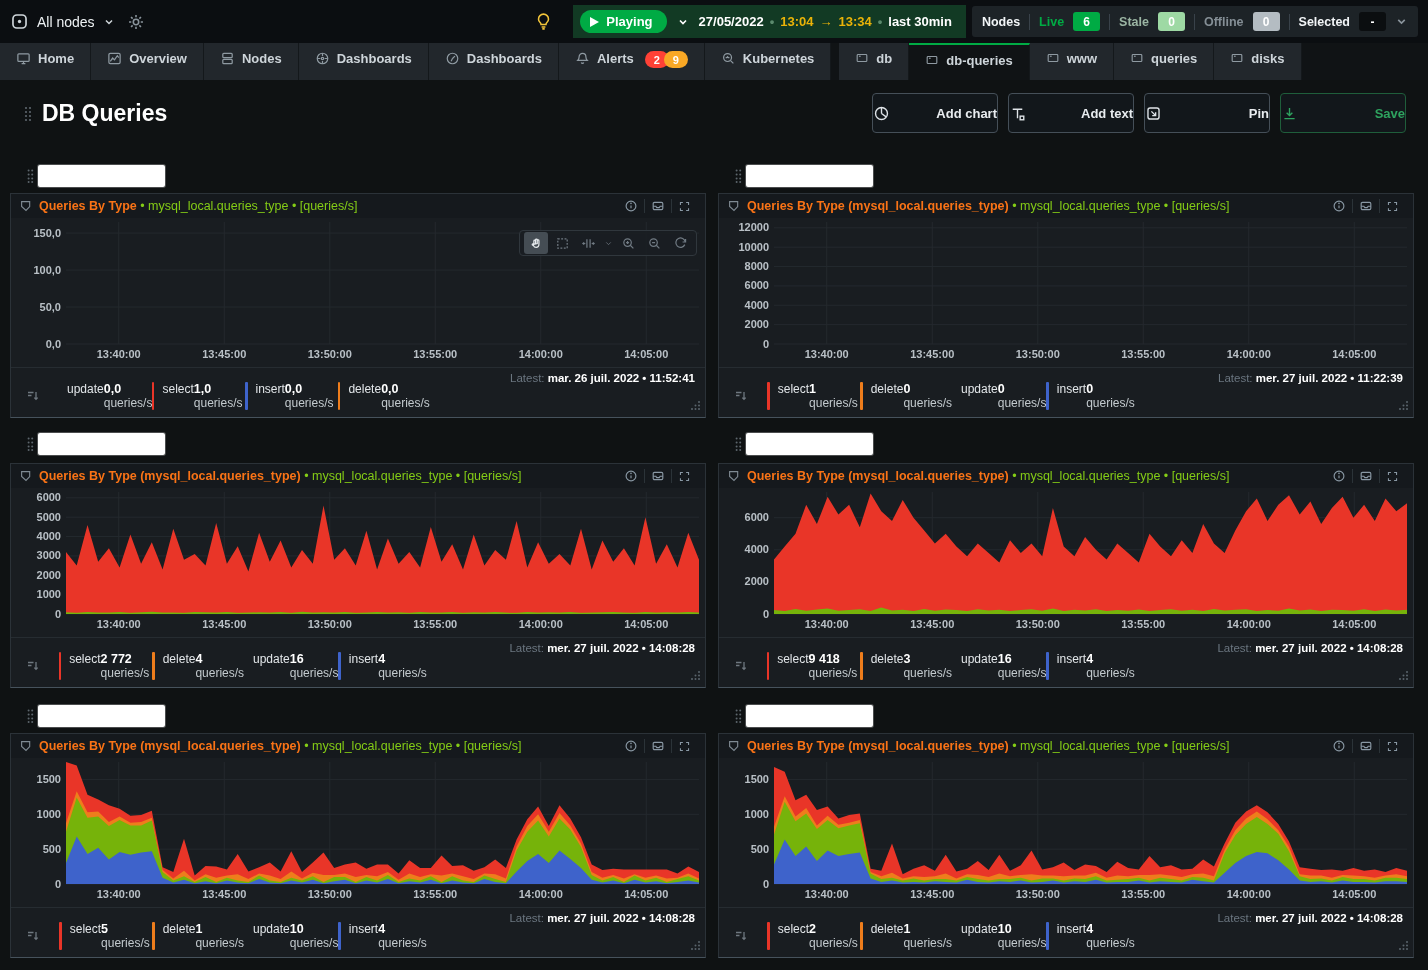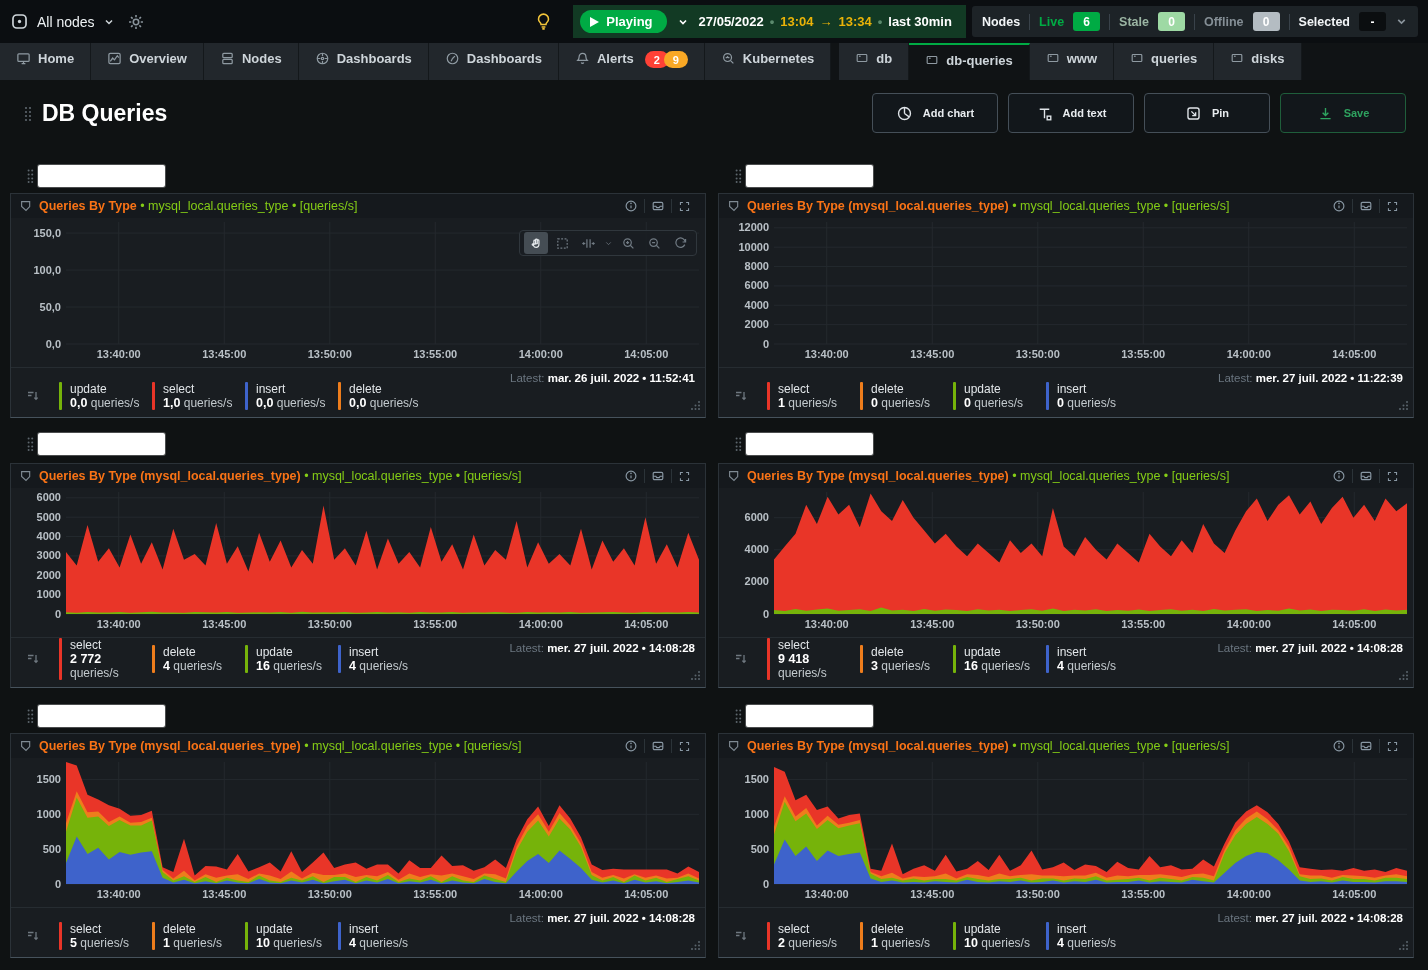--- a/index.html
+++ b/index.html
@@ -37,21 +37,21 @@
   .badge { width:24px; height:17px; border-radius:9px; display:flex; align-items:center; justify-content:center; color:#fff; font-size:11px; font-weight:bold; }
   .badge.b2 { margin-left:-5px; z-index:0; }
   .tabgap { width:8px; background:#101315; }
   .navfill { flex:1; background:#101315; }
 
   
   .pagehead { position:absolute; top:80px; left:0; width:100%; height:83px; }
   .title-row { position:absolute; left:24px; top:20px; display:flex; align-items:center; gap:10px; }
   .pagetitle { font-size:23px; font-weight:bold; color:#fff; }
   .headbtns { position:absolute; right:22px; top:13px; display:flex; gap:10px; }
-  .hbtn { width:126px; height:40px; border:1px solid #454f58; border-radius:4px; background:#12171b; color:#e8ecef; font-size:11px; font-weight:bold; display:flex; align-items:center; justify-content:center; gap:10px; cursor:pointer; }
+  .hbtn { width:126px; height:40px; border:1px solid #454f58; border-radius:4px; background:#12171b; color:#e8ecef; font-size:13px; font-weight:bold; display:flex; align-items:center; justify-content:space-between; gap:10px; cursor:pointer; }
   .hbtn .ic { color:#dfe4e8; }
   .hbtn.accent { border-color:#1f5e3b; color:#2ea35f; }
   .hbtn.accent .ic { color:#2ea35f; }
 
   
   .dash { position:absolute; top:163px; left:0; width:100%; height:807px; }
   .textrow { position:absolute; display:flex; align-items:center; gap:4px; }
   .whitebox { width:127px; height:22px; background:#ffffff; border-radius:2px; box-shadow:0 0 0 1px rgba(255,255,255,.25); cursor:text; }
 
   .panel { position:absolute; width:696px; height:225px; background:#191d21; border:1px solid #2b3238; border-bottom:1px solid #46525c; display:flex; flex-direction:column; }
@@ -64,21 +64,21 @@
   .phicons .ic { color:#8a99a5; padding:0 6px; margin:0; cursor:pointer; }
   .phicons .vsep { width:1px; height:14px; background:#2b3338; }
   .plotwrap { position:relative; }
   .pfoot { flex:1; border-top:1px solid #262c31; position:relative; }
   .latest { position:absolute; top:4px; right:10px; font-size:11.5px; color:#6b7680; }
   .latest b { color:#fff; }
   .legend { position:absolute; left:14px; bottom:7px; display:flex; align-items:center; }
   .sorticon { color:#6f7880; margin-right:18px; cursor:pointer; }
   .lentry { display:flex; align-items:stretch; width:93px; cursor:pointer; }
   .lbar { width:3px; border-radius:1px; margin-right:8px; }
-  .ltext { display:flex; flex-direction:column; justify-content:center; line-height:14px; }
+  .ltext { display:flex; flex-direction:row; justify-content:center; line-height:14px; }
   .lname { font-size:12px; color:#e2e6e9; }
   .lval { font-size:12px; color:#c3cace; }
   .lval b { color:#fff; font-size:12.5px; }
   .resize { position:absolute; right:4px; bottom:3px; color:#5a646c; cursor:nwse-resize; }
 
   .charttools { position:absolute; top:12px; right:8px; height:26px; display:flex; align-items:center; gap:2px; background:rgba(26,30,34,.9); border:1px solid #30373d; border-radius:4px; padding:0 4px; }
   .ttool { width:24px; height:22px; display:flex; align-items:center; justify-content:center; color:#707a83; border-radius:3px; cursor:pointer; }
   .ttool.active { background:#454d54; color:#e8ecef; }
 </style>
 </head>

